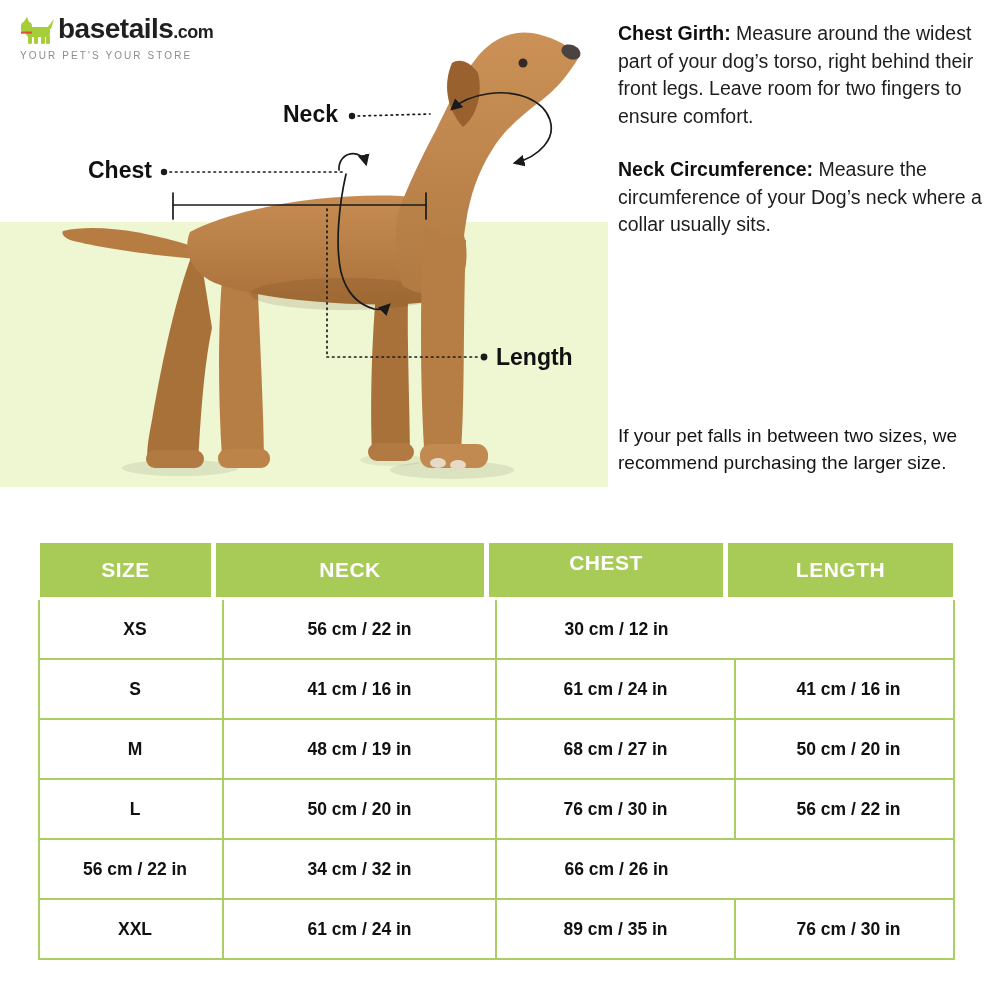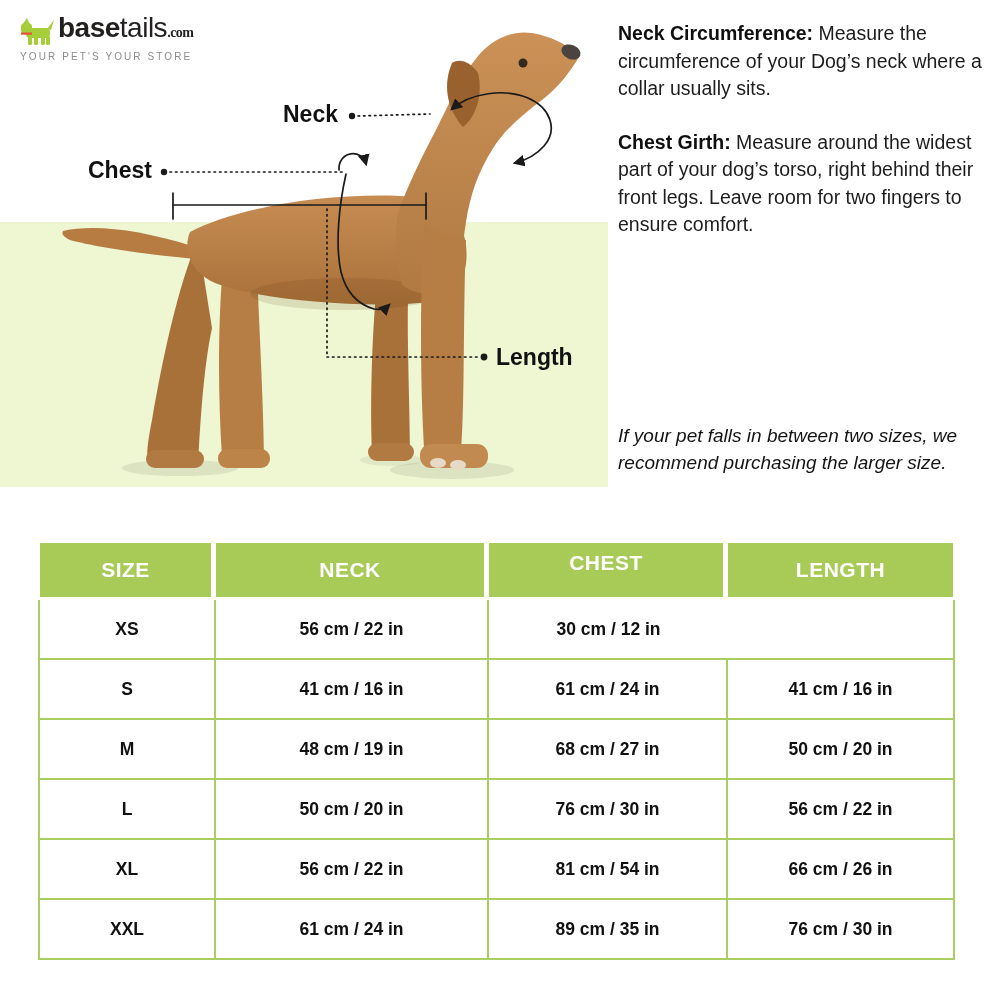--- a/index.html
+++ b/index.html
@@ -13,52 +13,52 @@
     position:relative;width:1000px;height:1000px;background:#ffffff;
     font-family:"Liberation Sans", sans-serif;color:var(--ink);overflow:hidden;
   }
 
   
   .logo{position:absolute;left:20px;top:14px;width:200px;}
   .logo-row{display:flex;align-items:flex-end;}
   .logo-icon{width:36px;height:32px;margin-right:2px;}
   .brand{font-size:28px;line-height:28px;color:#221f1f;letter-spacing:-0.5px;}
   .brand .b{font-weight:700;}
-  .brand .l{font-weight:400;}
-  .brand .d{font-size:14px;font-weight:600;font-family:Liberation Serif, serif;}
+  .brand .l{font-weight:700;}
+  .brand .d{font-size:18px;font-weight:600;}
   .tagline{margin-top:4px;font-size:10px;letter-spacing:2.1px;color:#8c8c8c;white-space:nowrap;}
 
   
   .diagram{position:absolute;left:0;top:0;width:620px;height:500px;}
   .green-bg{position:absolute;left:0;top:222px;width:608px;height:265px;background:var(--lightbg);}
   .diagram svg{position:absolute;left:0;top:0;}
   .diag-label{position:absolute;font-size:23px;font-weight:700;color:#111;}
   .lbl-neck{left:283px;top:101px;}
   .lbl-chest{left:88px;top:157px;}
   .lbl-length{left:496px;top:344px;}
 
   
   .info-col{position:absolute;left:618px;top:20px;width:368px;font-size:19.5px;line-height:27.5px;color:#1d1d1d;}
   .info-col p{margin:0 0 26px 0;}
   .info-col b{color:#0f0f0f;}
-  .note{position:absolute;left:618px;top:422px;width:366px;font-size:19px;line-height:27px;font-style:italic;color:#141414;}
+  .note{position:absolute;left:618px;top:422px;width:366px;font-size:19px;line-height:27px;color:#141414;}
 
   
   .size-table{position:absolute;left:40px;top:543px;width:913px;border-radius:7px;}
   .st-header{display:grid;grid-template-columns:176px 273px 239px 225px;}
   .st-header .hcell{
     box-sizing:border-box;height:54px;background:var(--green);
     display:flex;align-items:center;justify-content:center;
     color:#fff;font-weight:700;font-size:21px;letter-spacing:0.5px;
     border-right:5px solid #fff;
   }
   .st-header .hcell:last-child{border-right:none;}
   .st-header .hcell:nth-child(3) span{transform:translateY(-7px);display:inline-block;}
   .st-body{margin-left:-2px;margin-top:3px;width:913px;border:2px solid var(--bgreen);border-top:none;}
-  .st-row{display:grid;grid-template-columns:176px 273px 239px 225px;height:58px;}
+  .st-row{display:grid;grid-template-columns:176px 273px 239px 225px;height:58px;padding-left:8px;}
   .st-row + .st-row{border-top:2px solid var(--bgreen);}
   .st-row .cell{
     box-sizing:border-box;display:flex;align-items:center;justify-content:center;
     font-weight:700;font-size:17.5px;color:#111;border-right:2px solid var(--bgreen);
   }
   .st-row .cell:last-child{border-right:none;text-align:right;}
 </style>
 </head>
 <body>
 
@@ -152,22 +152,22 @@
         <circle cx="484" cy="357" r="3.4" fill="#1a1a1a" stroke="none"></circle>
       </g>
     </svg>
 
     <div class="diag-label lbl-neck">Neck</div>
     <div class="diag-label lbl-chest">Chest</div>
     <div class="diag-label lbl-length">Length</div>
   </div>
 
   <div class="info-col" id="info-col">
+      <p><b>Chest Girth:</b><span> Measure around the widest part of your dog’s torso, right behind their front legs. Leave room for two fingers to ensure comfort.</span></p>
       <p><b>Neck Circumference:</b><span> Measure the circumference of your Dog’s neck where a collar usually sits.</span></p>
-      <p><b>Chest Girth:</b><span> Measure around the widest part of your dog’s torso, right behind their front legs. Leave room for two fingers to ensure comfort.</span></p>
     </div>
   <div class="note">If your pet falls in between two sizes, we recommend purchasing the larger size.</div>
 
   <div class="size-table">
     <div class="st-header" id="st-header">
         <div class="hcell">
           <span>SIZE</span>
         </div>
         <div class="hcell">
           <span>NECK</span>
@@ -197,23 +197,22 @@
           <div class="cell">68 cm / 27 in</div>
           <div class="cell">50 cm / 20 in</div>
         </div>
         <div class="st-row">
           <div class="cell">L</div>
           <div class="cell">50 cm / 20 in</div>
           <div class="cell">76 cm / 30 in</div>
           <div class="cell">56 cm / 22 in</div>
         </div>
         <div class="st-row">
-          <div class="cell">XL</div>
           <div class="cell">56 cm / 22 in</div>
-          <div class="cell">81 cm / 54 in</div>
+          <div class="cell">34 cm / 32 in</div>
           <div class="cell">66 cm / 26 in</div>
         </div>
         <div class="st-row">
           <div class="cell">XXL</div>
           <div class="cell">61 cm / 24 in</div>
           <div class="cell">89 cm / 35 in</div>
           <div class="cell">76 cm / 30 in</div>
         </div>
       </div>
   </div>

